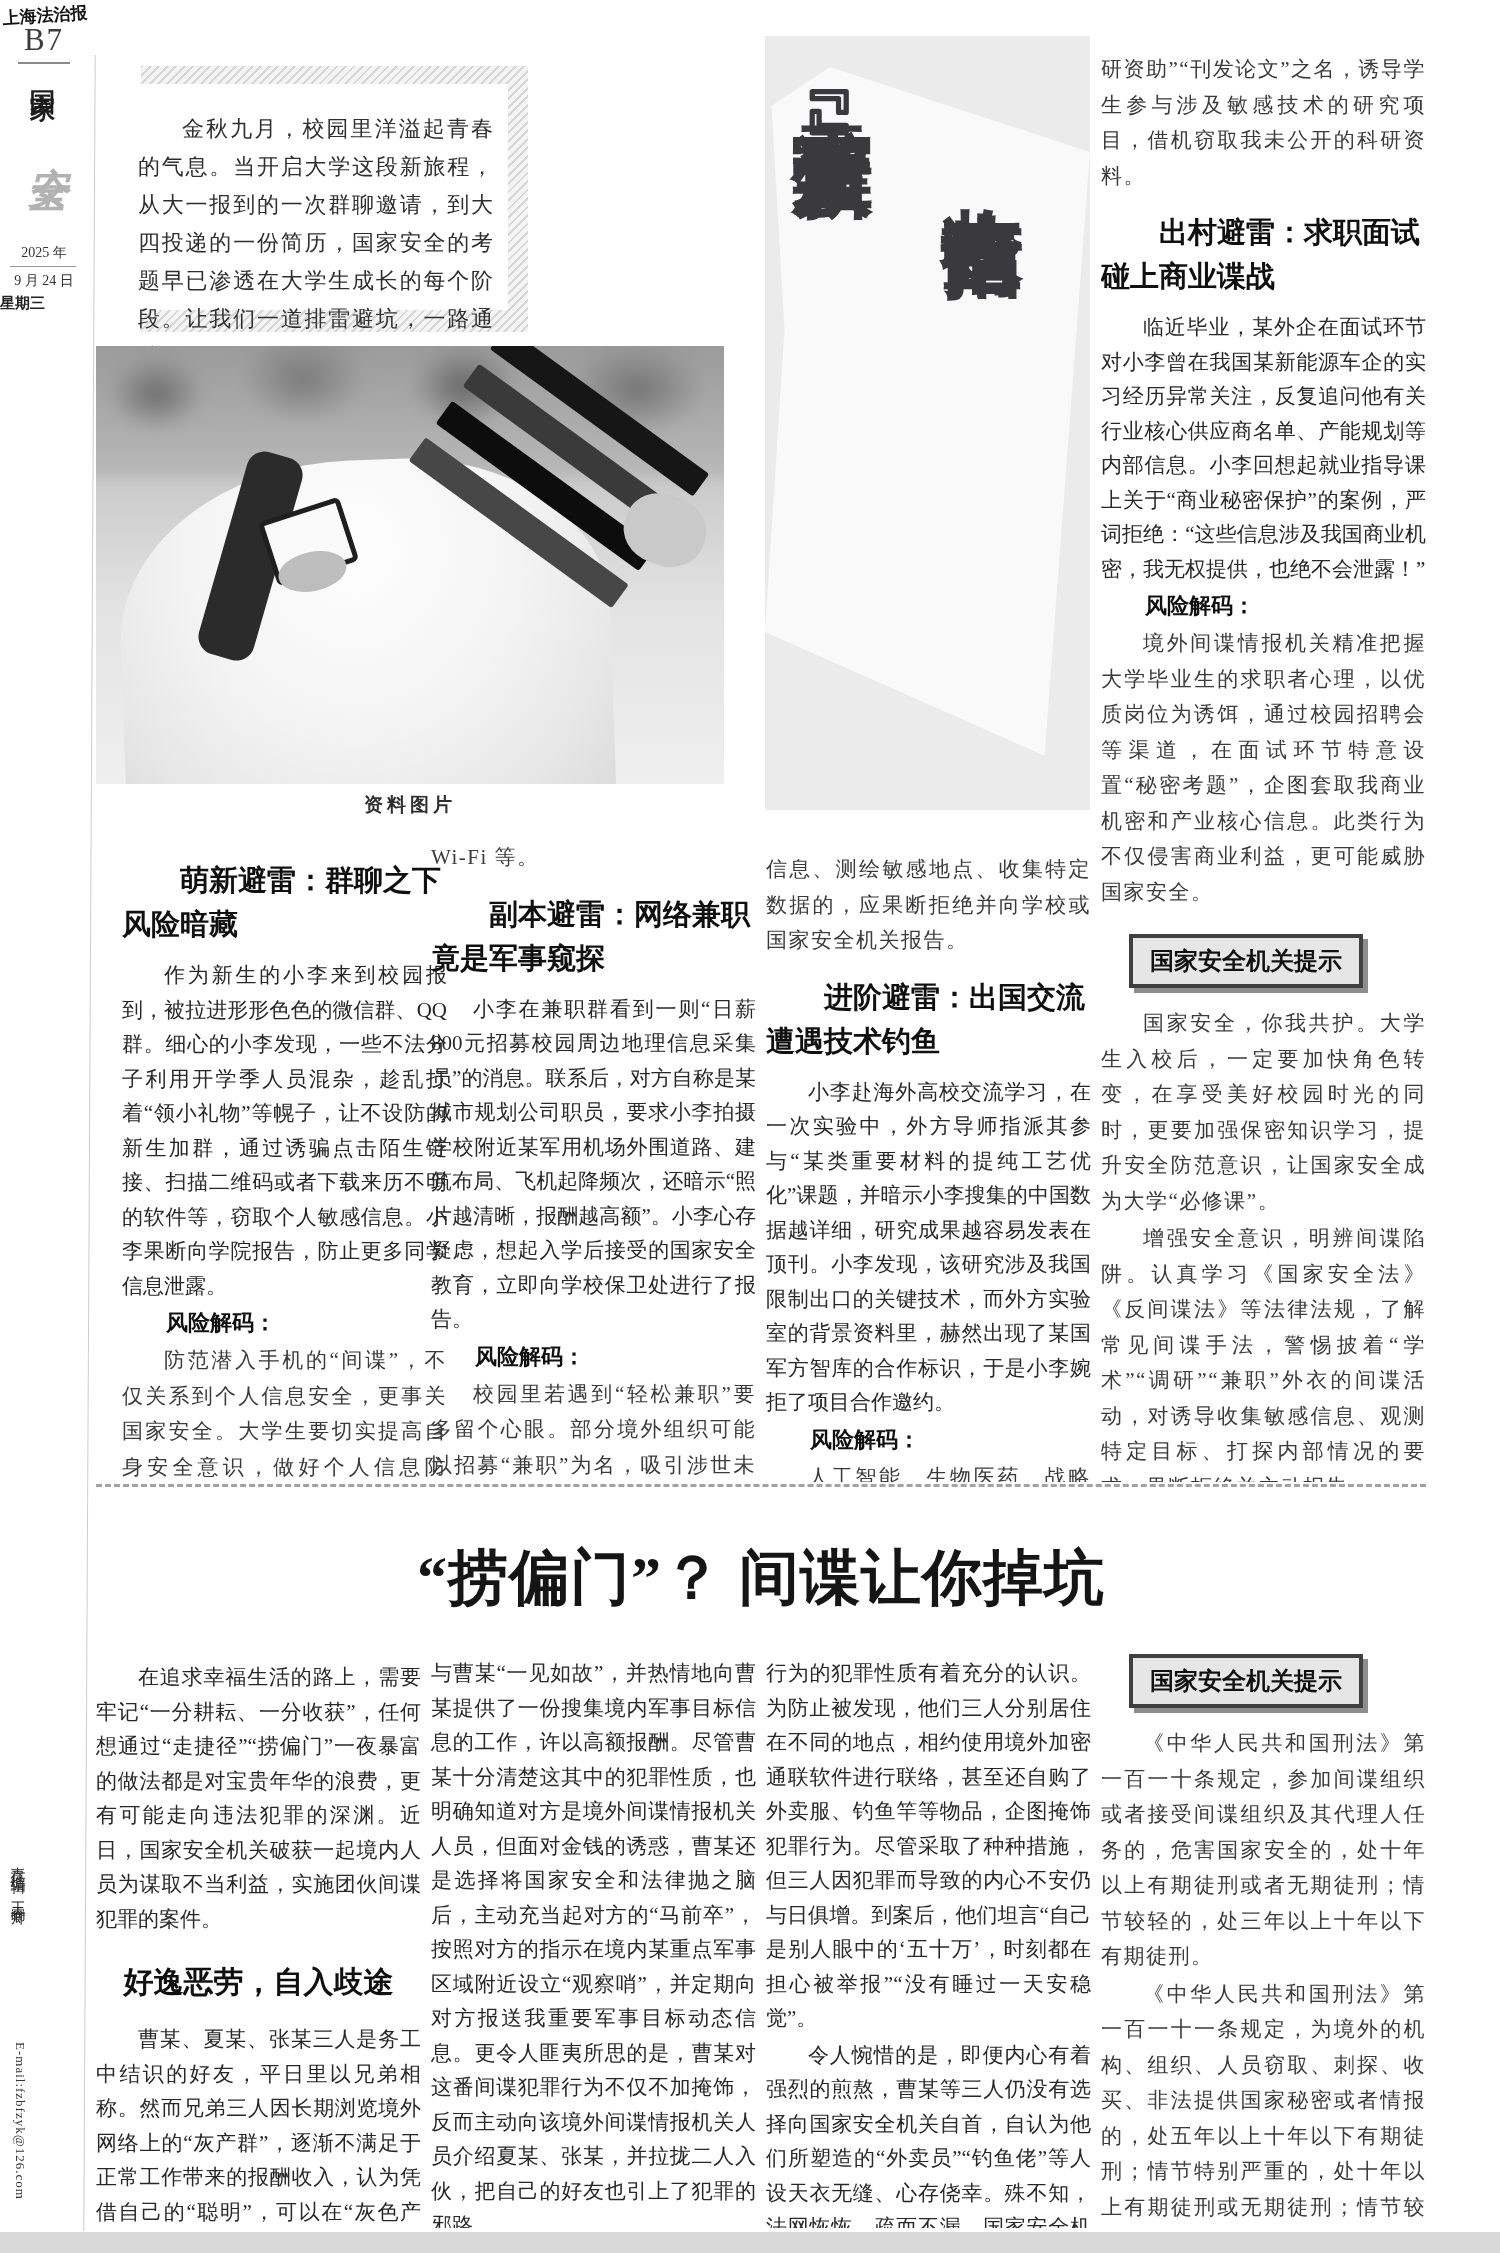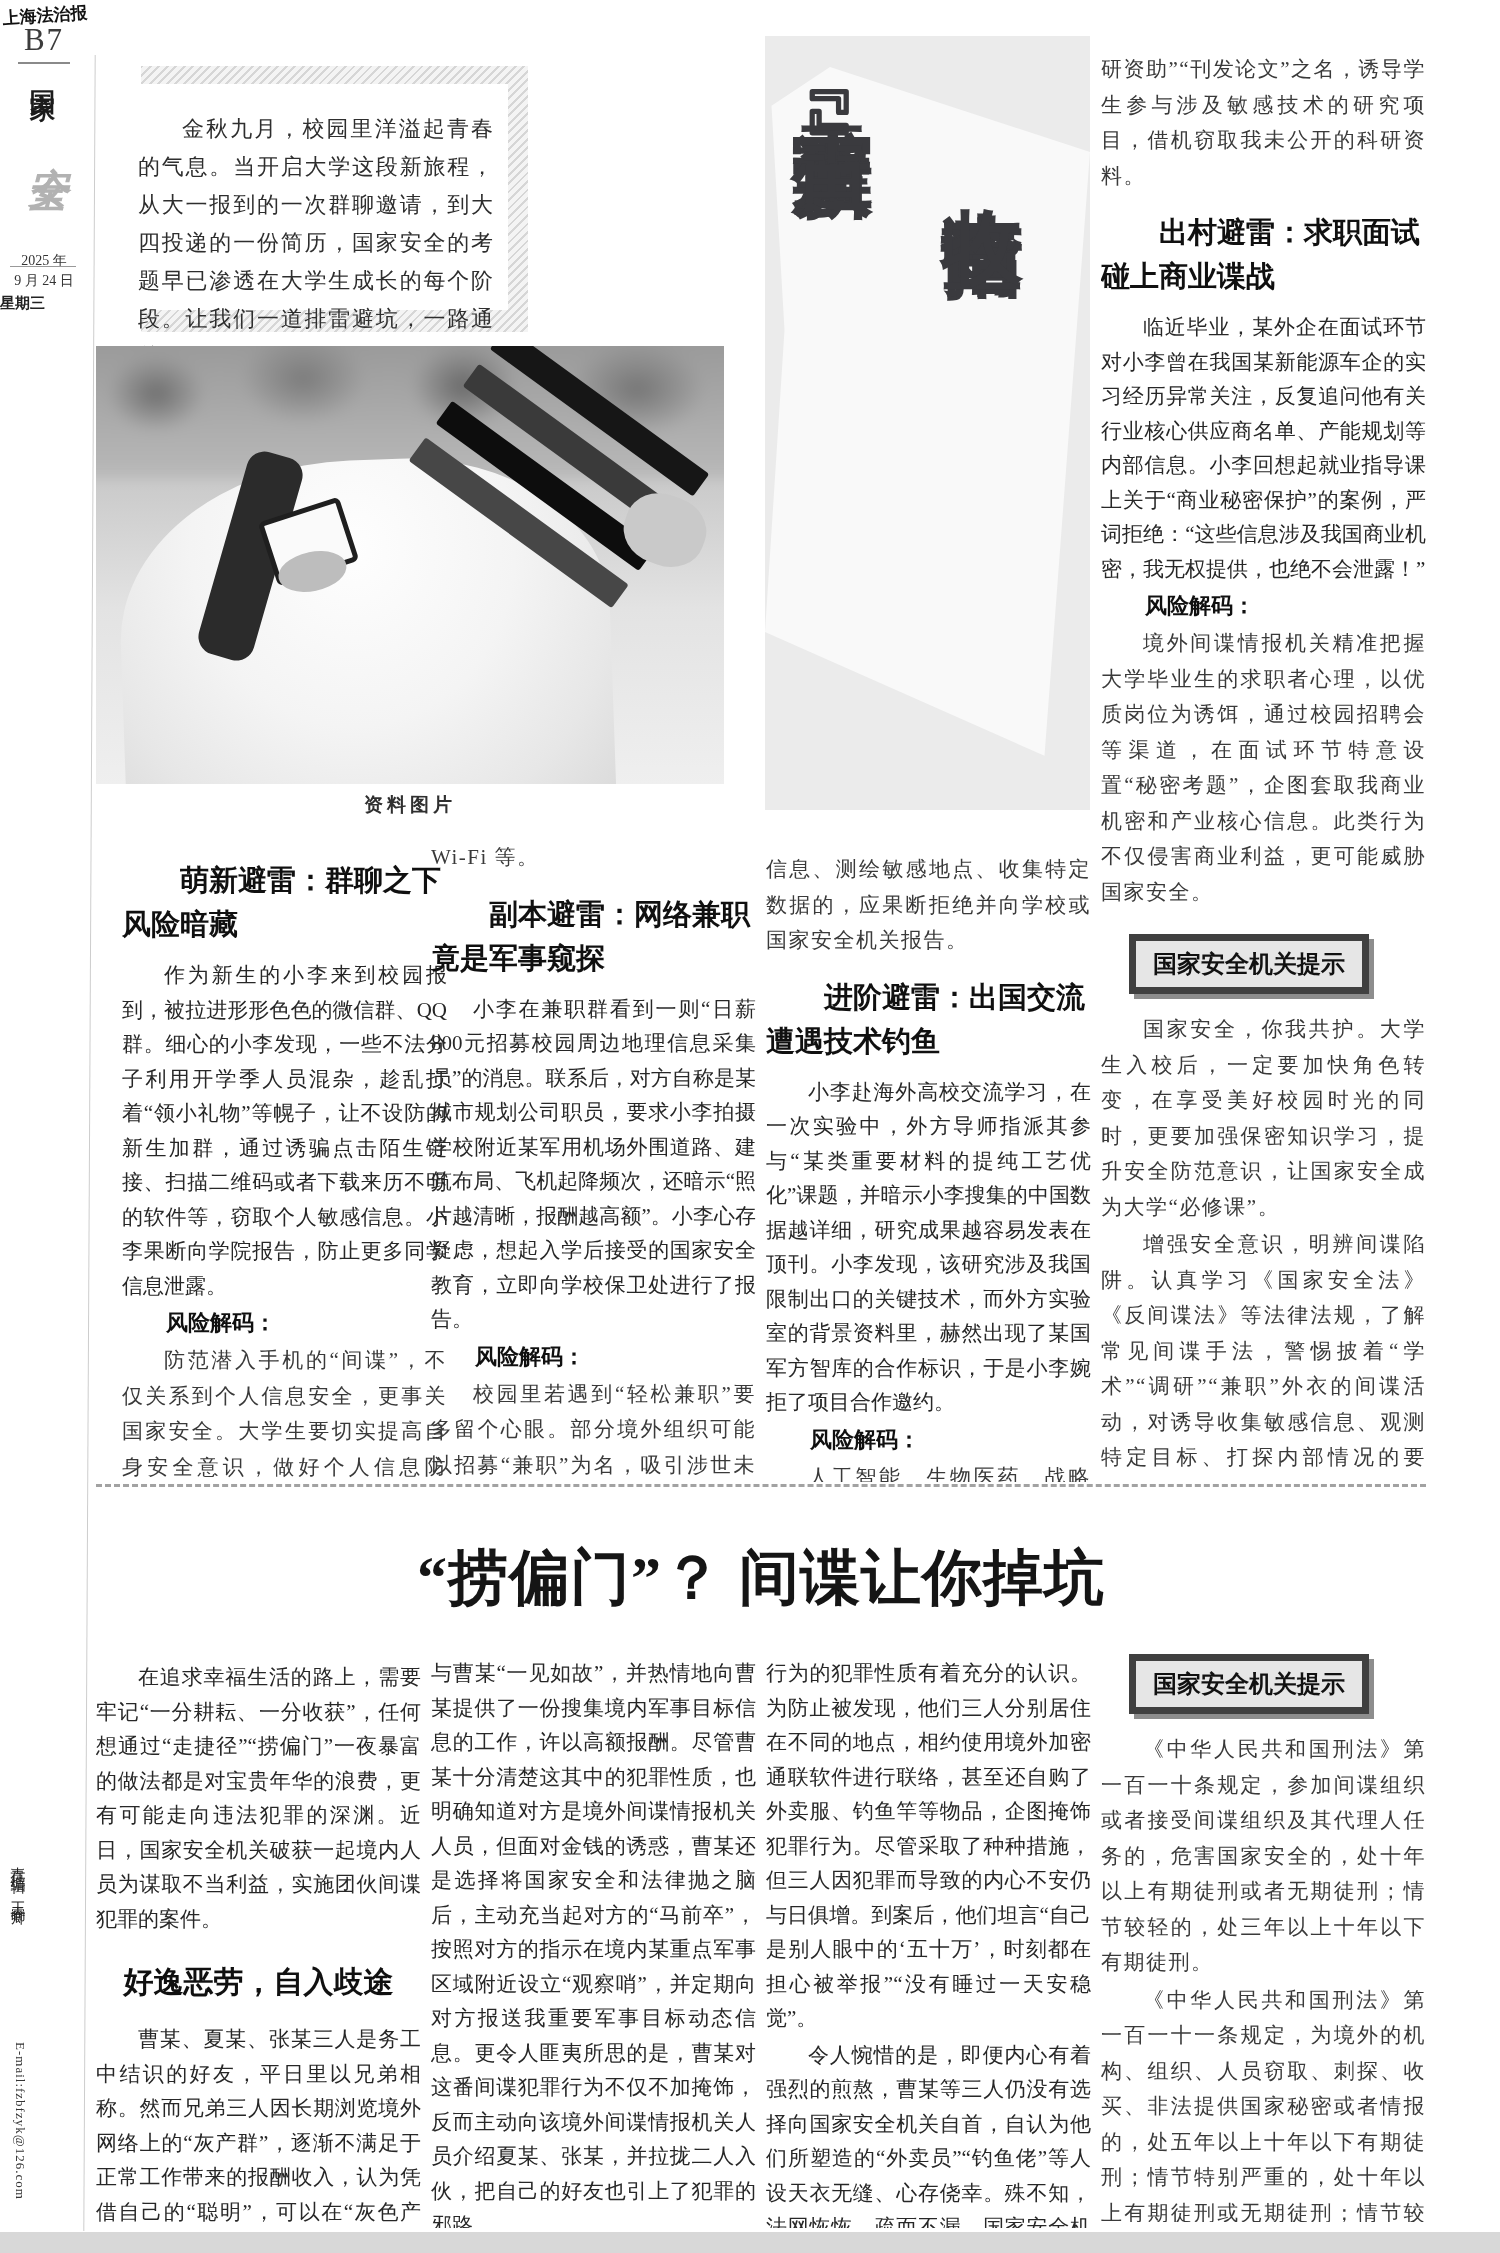--- a/index.html
+++ b/index.html
@@ -9,21 +9,21 @@
 
   
   .paper-logo{left:2px;top:4px;width:86px;font-size:17px;font-weight:900;
     transform:rotate(-4deg);letter-spacing:0px;color:#111;text-align:center;}
   .page-no{left:0;top:22px;width:88px;text-align:center;font-size:31px;color:#3c3c3c;letter-spacing:2px;}
   .page-no-rule{left:18px;top:62px;width:52px;height:2px;background:#8a8a8a;}
   .sec-black{left:26px;top:70px;writing-mode:vertical-rl;font-family:"Liberation Sans","DejaVu Sans",sans-serif;
     font-size:26px;font-weight:900;color:#1c1c1c;letter-spacing:3px;}
   .sec-gray{left:20px;top:134px;writing-mode:vertical-rl;font-size:40px;color:#b2b2b2;
     font-style:italic;font-weight:700;letter-spacing:6px;}
-  .date1{left:0;top:244px;width:88px;text-align:center;font-size:14px;color:#333;margin-top:8px;}
+  .date1{left:0;top:244px;width:88px;text-align:center;font-size:14px;color:#333;}
   .date-rule{left:10px;top:266px;width:66px;height:1px;background:#999;}
   .date2{left:0;top:272px;width:88px;text-align:center;font-size:14px;color:#333;}
   .weekday{left:0;top:294px;width:88px;text-align:left;font-size:15px;font-weight:bold;
     font-family:"Liberation Sans","DejaVu Sans",sans-serif;color:#222;}
   .vrule{left:89px;top:55px;width:1px;height:2176px;background:#cdcdcd;transform:rotate(0.3deg);}
   .editor{left:8px;top:1855px;writing-mode:vertical-rl;font-size:15px;color:#222;letter-spacing:4px;}
   .email{left:12px;top:2042px;writing-mode:vertical-rl;font-size:13px;color:#333;letter-spacing:1px;}
 
   
   .intro-frame{left:141px;top:66px;width:387px;height:266px;
@@ -74,21 +74,21 @@
   .p{margin:0 0 2px 0;font-size:21px;line-height:34.5px;text-align:justify;
      text-indent:2em;color:#272727;}
   .kai{margin:0 0 2px 0;font-size:21px;line-height:35.5px;text-align:justify;text-indent:2em;
      color:#3a3a3a;letter-spacing:1.5px;}
   .kai.cont{text-indent:0;}
   .h2{margin:16px 0 12px 0;font-family:"Liberation Sans","DejaVu Sans",sans-serif;
      font-weight:900;font-size:29px;line-height:44px;text-indent:2em;color:#101010;}
   .h2.first{margin-top:2px;}
   .risk{margin:3px 0;font-family:"Liberation Sans","DejaVu Sans",sans-serif;font-weight:900;
      font-size:22px;text-indent:2em;color:#101010;line-height:34px;}
-  .tipbox{width:226px;margin:24px 0 18px 28px;background:#e6e6e6;border:7px solid #404040;
+  .tipbox{width:226px;margin:24px 0 18px 28px;background:#e6e6e6;border:4px solid #404040;
      box-shadow:5px 5px 0 #8d8d8d;text-align:center;padding:7px 0;
      font-family:"Liberation Sans","DejaVu Sans",sans-serif;font-weight:900;font-size:24px;color:#111;}
 
   #c1{left:108px;top:856px;height:626px;margin-left:14px;}
   #c2{left:431px;top:840px;height:642px;}
   #c3{left:766px;top:852px;height:630px;}
   #c4{left:1101px;top:52px;height:1430px;}
 
   
   .dashes{left:96px;top:1484px;width:1330px;height:0;border-top:3px dashed #a2a2a2;}

